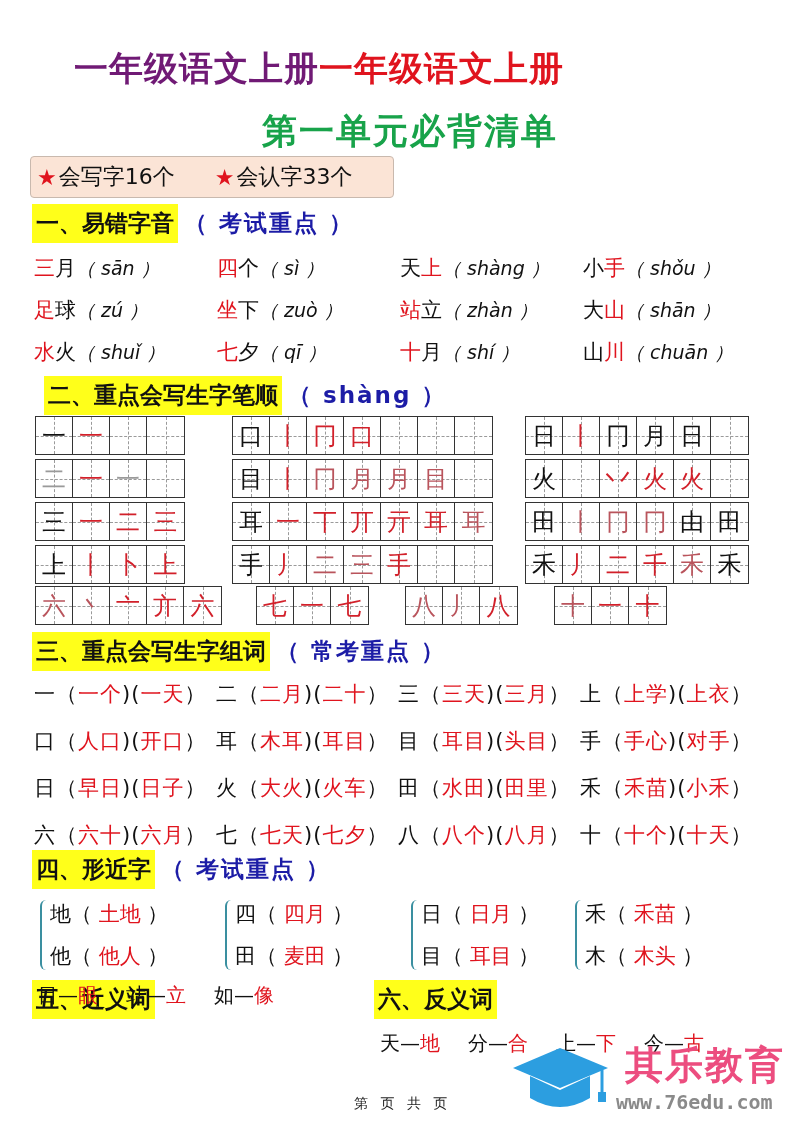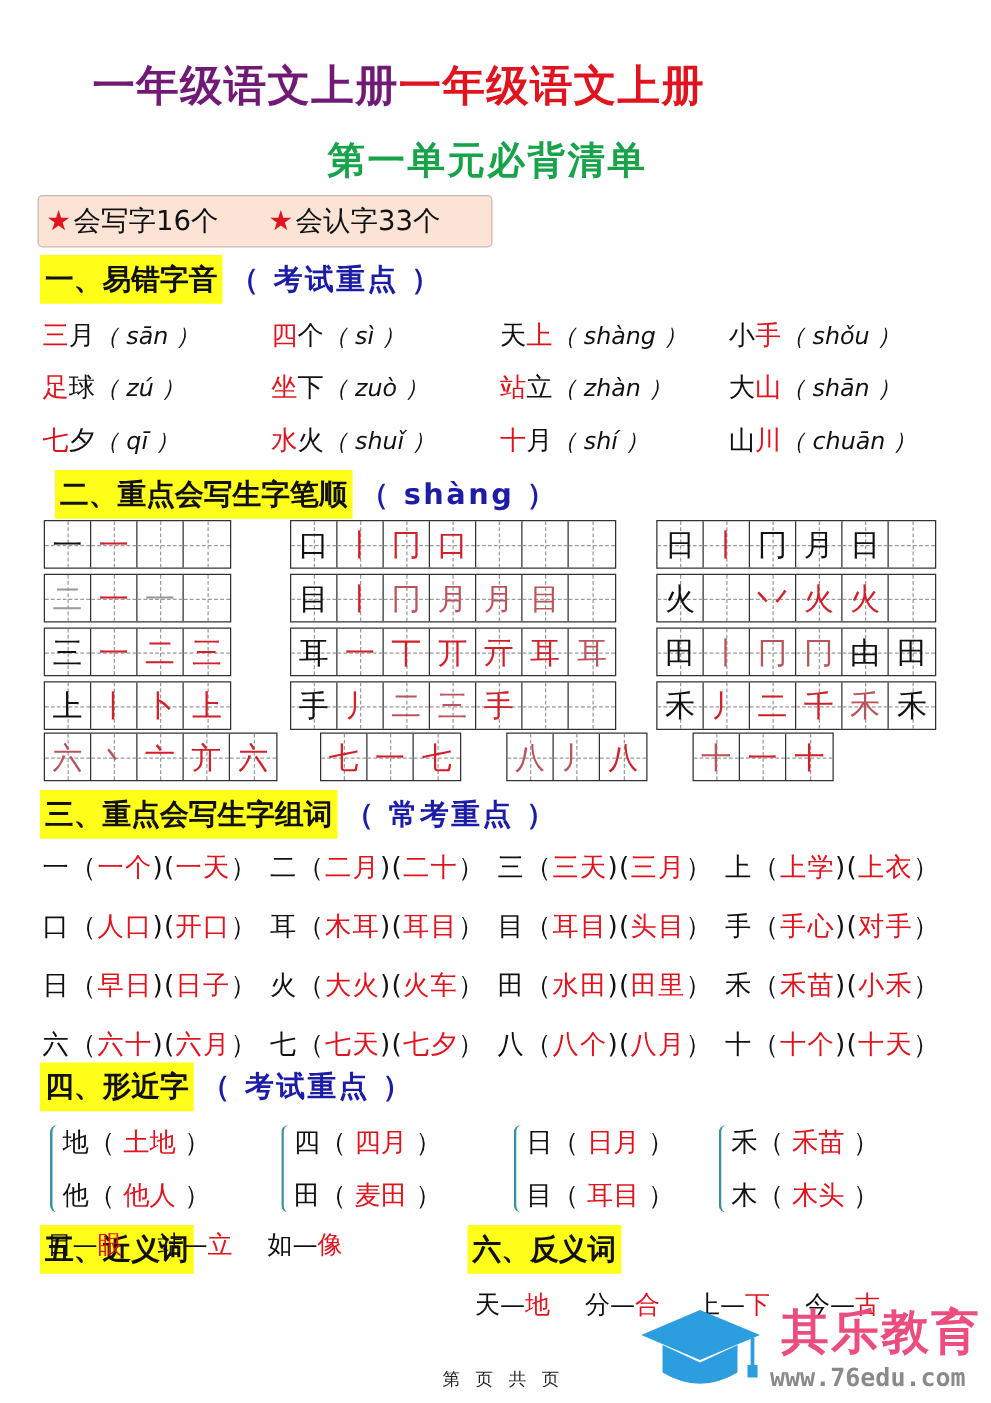--- a/index.html
+++ b/index.html
@@ -5,21 +5,21 @@
   * { box-sizing: border-box; margin: 0; padding: 0; }
   html, body { width: 793px; height: 1122px; background: #ffffff; overflow: hidden; }
   body { position: relative; font-family: "DejaVu Sans", "Liberation Sans", sans-serif; color: #111; }
 
   .abs { position: absolute; }
 
   
   .main-title { left: 74px; top: 46px; font-size: 34px; font-weight: bold; letter-spacing: 1px; white-space: nowrap; }
   .main-title .black { color: #701a75; margin-top: 40px; }
   .main-title .red { color: #e0141e; }
-  .sub-title { left: 262px; top: 108px; font-size: 30px; font-weight: bold; color: #18a34a; letter-spacing: 2px; white-space: nowrap; }
+  .sub-title { left: 262px; top: 108px; font-size: 35px; font-weight: bold; color: #18a34a; letter-spacing: 2px; white-space: nowrap; }
 
   
   .count-box { left: 30px; top: 156px; width: 364px; height: 42px; background: #fbe4d6; border: 1px solid #c9b9ae; border-radius: 4px; display: flex; align-items: center; padding-left: 6px; font-size: 22px; }
   .count-item { display: flex; align-items: center; white-space: nowrap; }
   .count-item + .count-item { margin-left: 40px; }
   .star { color: #e0141e; font-size: 22px; margin-right: 2px; }
 
   
   .section-head { display: flex; align-items: center; white-space: nowrap; }
   .section-head .hl { background: #ffff1a; font-size: 23px; font-weight: bold; padding: 4px 4px 4px 4px; color: #111; }
@@ -96,22 +96,22 @@
       <div class="pinyin-item"><span>天</span><span class="r">上</span><span class="py">（ shàng ）</span></div>
       <div class="pinyin-item"><span>小</span><span class="r">手</span><span class="py">（ shǒu ）</span></div>
     </div>
     <div class="pinyin-row" style="margin-bottom: 14px;">
       <div class="pinyin-item"><span class="r">足</span><span>球</span><span class="py">（ zú ）</span></div>
       <div class="pinyin-item"><span class="r">坐</span><span>下</span><span class="py">（ zuò ）</span></div>
       <div class="pinyin-item"><span class="r">站</span><span>立</span><span class="py">（ zhàn ）</span></div>
       <div class="pinyin-item"><span>大</span><span class="r">山</span><span class="py">（ shān ）</span></div>
     </div>
     <div class="pinyin-row" style="margin-bottom: 14px;">
+      <div class="pinyin-item"><span class="r">水</span><span>火</span><span class="py">（ shuǐ ）</span></div>
       <div class="pinyin-item"><span class="r">七</span><span>夕</span><span class="py">（ qī ）</span></div>
-      <div class="pinyin-item"><span class="r">水</span><span>火</span><span class="py">（ shuǐ ）</span></div>
       <div class="pinyin-item"><span class="r">十</span><span>月</span><span class="py">（ shí ）</span></div>
       <div class="pinyin-item"><span>山</span><span class="r">川</span><span class="py">（ chuān ）</span></div>
     </div>
   </div>
 
 <div class="abs section-head" style="left:32px; top:376px;padding-left:12px;">
   <span class="hl">二、重点会写生字笔顺</span>
   <span class="note">（ shàng ）</span>
 </div>
 

